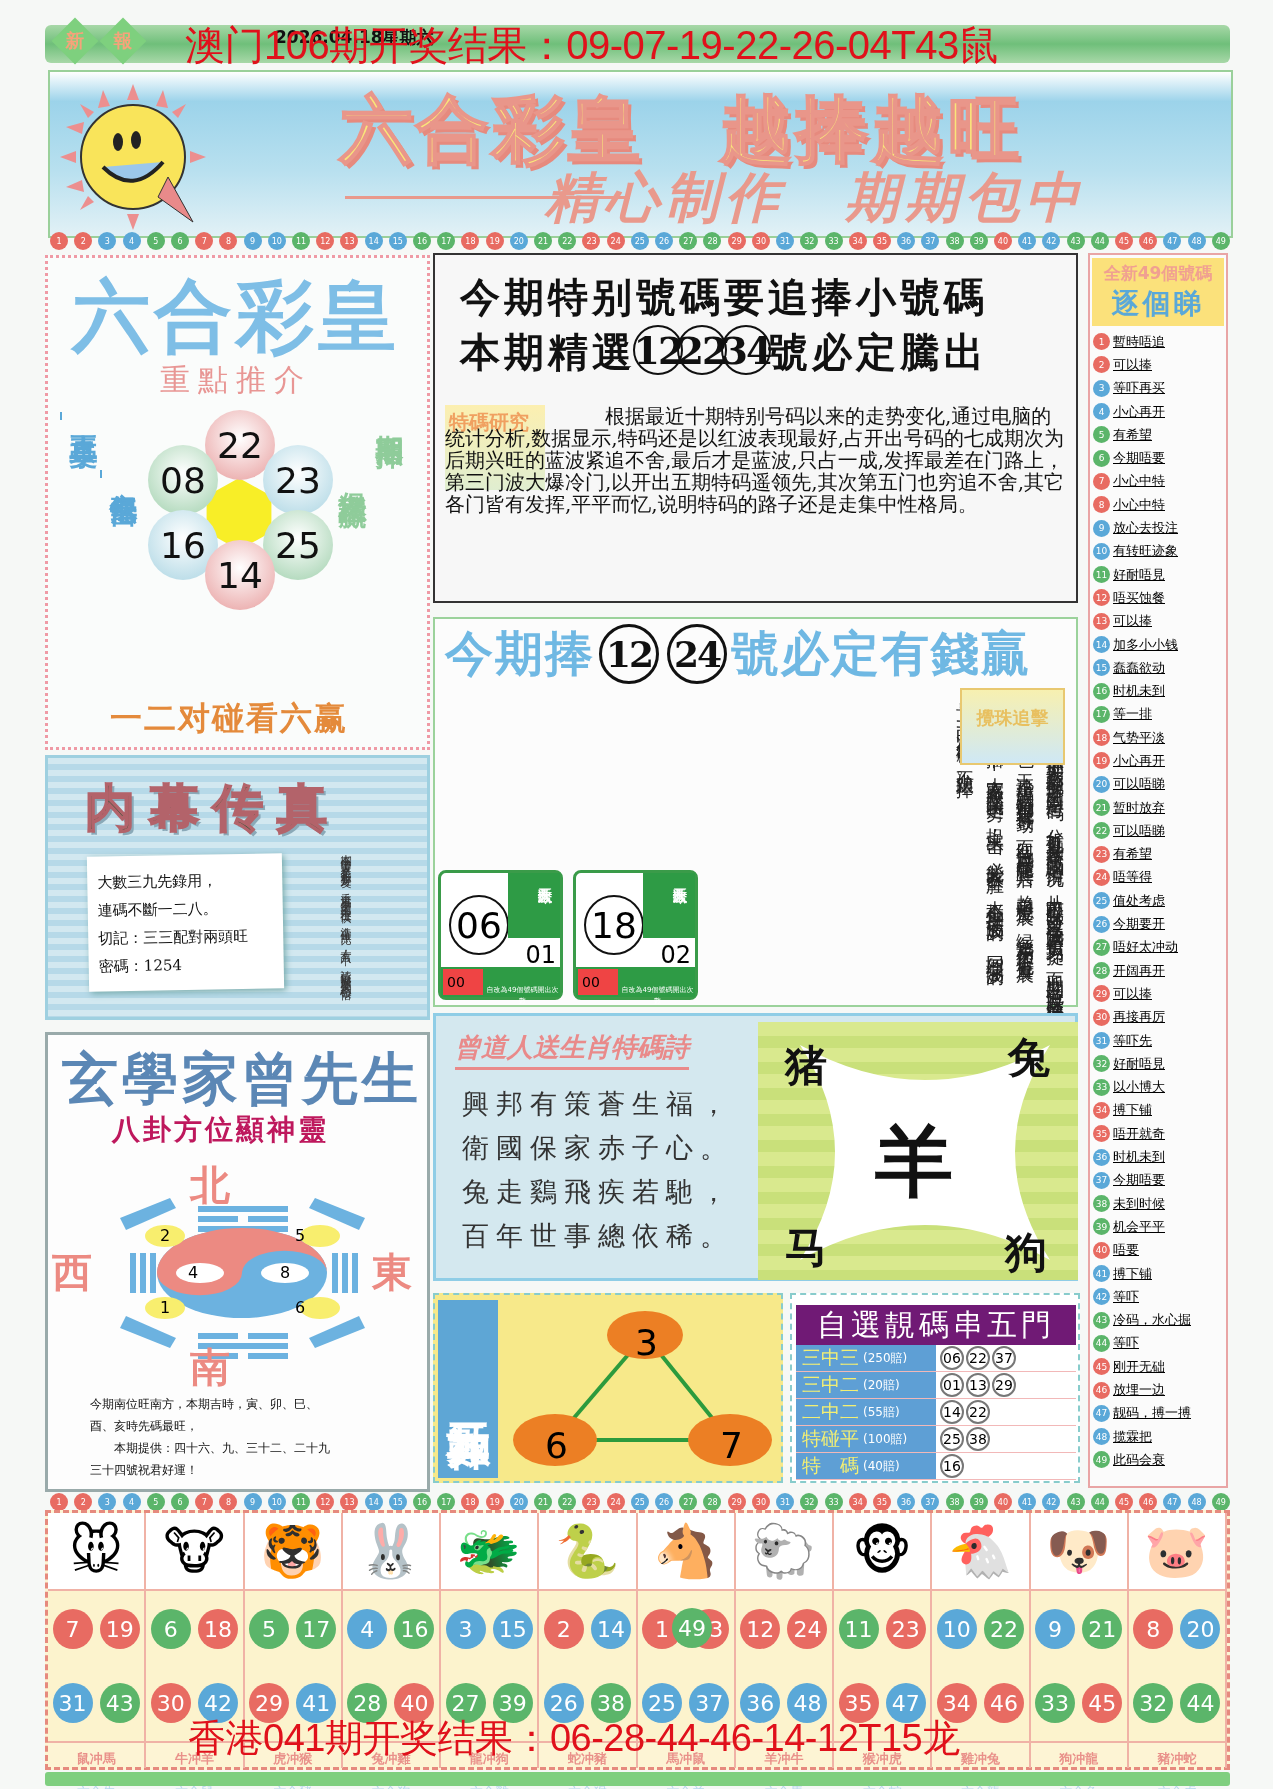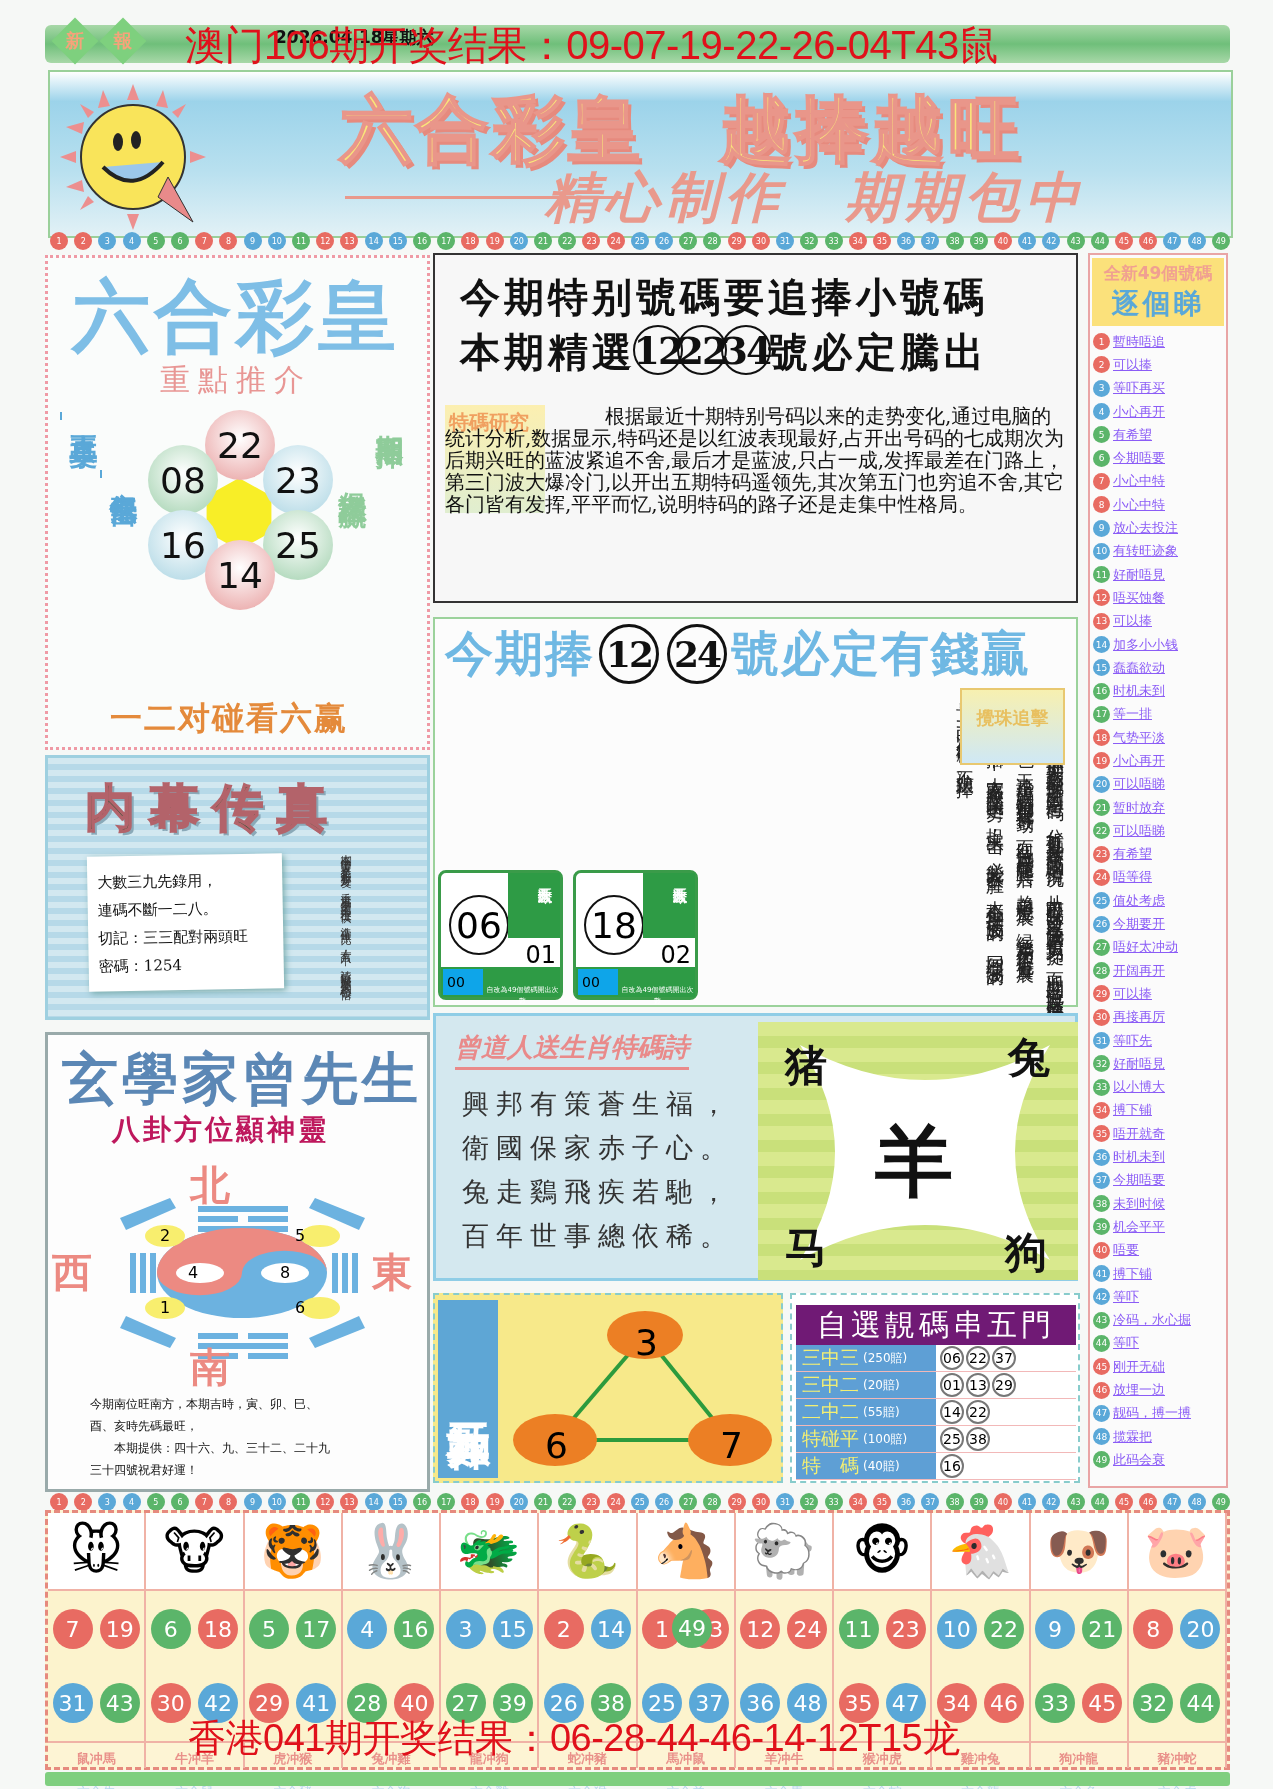--- a/index.html
+++ b/index.html
@@ -49,35 +49,35 @@
 #xx{left:45px;top:1032px;width:385px;height:460px;border:3px solid #9aa;background:#fdfdfd}
 #xx-title{left:62px;top:1042px;font-size:56px;font-weight:bold;color:#5b87b5;letter-spacing:4px}
 #xx-sub{left:112px;top:1111px;font-size:28px;font-weight:bold;color:#be185d;letter-spacing:3px}
 #bagua{left:70px;top:1158px;width:345px;height:230px}
 #xx-text{left:90px;top:1393px;width:330px;font-size:12px;line-height:22px;color:#111;font-family:"DejaVu Serif",serif}
 
 #ct{left:433px;top:253px;width:645px;height:350px;border:2px solid #333;background:#f7f7f7}
 #ct-h1{left:460px;top:270px;font-size:40px;font-weight:bold;font-family:"DejaVu Serif",serif;color:#111;letter-spacing:4px;white-space:nowrap}
 #ct-h2{left:460px;top:325px;font-size:40px;font-weight:bold;font-family:"DejaVu Serif",serif;color:#111;letter-spacing:4px;white-space:nowrap;display:flex;}
 .circnum{display:inline-flex;width:50px;height:50px;border:2px solid #111;border-radius:50%;align-items:center;justify-content:center;font-size:38px;margin:0 -3px;letter-spacing:-2px}
-#ct-badge{left:445px;top:405px;width:100px;height:108px;background:linear-gradient(#fcefb0,#e0eed0);color:#f0a060;font-weight:bold;font-size:20px;padding:4px}
+#ct-badge{left:445px;top:405px;width:100px;height:85px;background:linear-gradient(#fcefb0,#e0eed0);color:#f0a060;font-weight:bold;font-size:20px;padding:4px}
 #ct-body{left:445px;top:405px;width:625px;font-size:20px;line-height:22px;color:#111;font-family:"DejaVu Serif",serif}
 #ct-body p{text-indent:0}
 
 #cm{left:433px;top:617px;width:645px;height:390px;border:2px solid #9bd29b;background:#fcfcfc}
 #cm-title{left:445px;top:622px;font-size:48px;font-weight:bold;color:#6fb8e3;white-space:nowrap;display:flex;align-items:center;letter-spacing:2px}
 #cm-title .circnum{width:60px;height:60px;font-size:36px;color:#111;font-family:"DejaVu Serif",serif;font-weight:bold;margin:0 4px;border-width:3px}
 #cm-cols{left:445px;top:688px;width:625px;height:310px;writing-mode:vertical-rl;font-size:18px;line-height:30px;color:#222;letter-spacing:3px;font-family:"DejaVu Serif",serif}
 #cm-badge{left:960px;top:688px;width:105px;height:77px;background:linear-gradient(#f7f0b0,#cfe8f5);border:2px solid #e8c870;color:#e8c060;font-weight:bold;font-size:18px;text-align:center;line-height:56px;}
 .stat{width:125px;height:130px;border:3px solid #3a9b49;border-radius:8px;background:#fff;position:absolute}
 .stat .num{position:absolute;left:8px;top:22px;width:60px;height:60px;border:2px solid #111;border-radius:50%;display:flex;align-items:center;justify-content:center;font-size:36px}
 .stat .lbl{position:absolute;right:0;top:0;width:52px;height:65px;background:#2e9b45;color:#fff;font-size:15px;writing-mode:vertical-rl;padding:4px 6px;line-height:18px}
 .stat .cnt{position:absolute;right:4px;top:68px;font-size:24px}
 .stat .foot{position:absolute;left:0;bottom:0;width:100%;height:30px;background:#2e9b45;display:flex}
-.stat .foot .z{width:40px;background:#0ea5e9;margin:2px;font-size:14px;display:flex;align-items:center;padding-left:4px}
+.stat .foot .z{width:40px;background:#ef4444;margin:2px;font-size:14px;display:flex;align-items:center;padding-left:4px}
 .stat .foot .t{color:#fff;font-size:7px;line-height:11px;text-align:center;padding-top:18px;flex:1}
 
 #pm{left:433px;top:1013px;width:645px;height:268px;border:3px solid #8fcde6;background:#d4e8ef}
 #pm-title{left:455px;top:1030px;font-size:26px;color:#e98a8a;font-family:"DejaVu Serif",serif;font-style:italic;font-weight:bold;border-bottom:3px solid #e98a8a;padding-bottom:2px}
 #pm-lines{left:462px;top:1082px;font-size:27px;line-height:44px;letter-spacing:7px;color:#333;font-family:"DejaVu Serif",serif}
 #zd{left:758px;top:1022px;width:320px;height:258px;background:repeating-linear-gradient(#d9e98e 0 14px,#c9e07a 14px 26px)}
 #zd-shape{left:800px;top:1045px;width:250px;height:215px}
 .zd-ch{position:absolute;font-size:42px;font-family:"DejaVu Serif",serif;font-weight:bold;color:#111}
 
 #sy{left:433px;top:1293px;width:350px;height:190px;background:#f7e98a;border:2px dashed #8cc}
@@ -93,21 +93,21 @@
 .fdr .v{display:flex;gap:2px;align-items:center;padding-left:4px}
 .fdr .v span{width:24px;height:24px;border:2px solid #777;border-radius:50%;font-size:14px;display:flex;align-items:center;justify-content:center}
 
 #rl{left:1088px;top:253px;width:140px;height:1235px;border:2px solid #e9a5a5;background:#fbfbfb}
 #rl-head{left:1092px;top:258px;width:132px;height:68px;background:#fbe17b;text-align:center}
 #rl-head .a{color:#f0a091;font-size:17px;font-weight:bold;padding-top:4px}
 #rl-head .b{color:#5aa8d8;font-size:28px;font-weight:bold;letter-spacing:3px}
 #rl-items{left:1093px;top:330px;width:130px}
 .rli{display:flex;align-items:center;height:23.3px;gap:3px}
 .rli .n{width:17px;height:17px;border-radius:50%;font-size:9px;color:#fff;display:flex;align-items:center;justify-content:center;flex:none}
-.rli .t{font-size:13px;color:#8b5cf6;text-decoration:underline;white-space:nowrap;overflow:hidden;font-family:"DejaVu Serif",serif}
+.rli .t{font-size:13px;color:#000000;text-decoration:underline;white-space:nowrap;overflow:hidden;font-family:"DejaVu Serif",serif}
 
 #zt{left:45px;top:1510px;width:1185px;height:260px;border:3px dashed #e68a7e;background:#fdf4d4}
 #zt-grid{left:48px;top:1513px;width:1179px;display:grid;grid-template-columns:repeat(12,1fr)}
 .zc{border-right:2px solid #f0b2a6;height:255px;position:relative}
 .zc .img{height:78px;background:#fff;display:flex;align-items:center;justify-content:center;border-bottom:2px solid #f0b2a6}
 .zc .nums{height:150px;display:grid;grid-template-columns:1fr 1fr;grid-template-rows:1fr 1fr;padding:2px;gap:2px;justify-items:center;align-items:center;background:#fcf3cd}
 .zc .nums span{width:40px;height:40px;border-radius:50%;color:#fff;font-size:22px;display:flex;align-items:center;justify-content:center}
 .zc .l1{height:34px;border-top:2px solid #f0b2a6;color:#e9918a;font-size:13px;font-weight:bold;text-align:center;line-height:32px}
 .zc .l2{height:32px;border-top:2px solid #f0b2a6;color:#b8d7ee;font-size:13px;text-align:center;line-height:30px}
 #hk{left:188px;top:1713px;font-size:38px;color:#e0111b;white-space:nowrap;font-family:"Liberation Sans",sans-serif;letter-spacing:-.5px}

